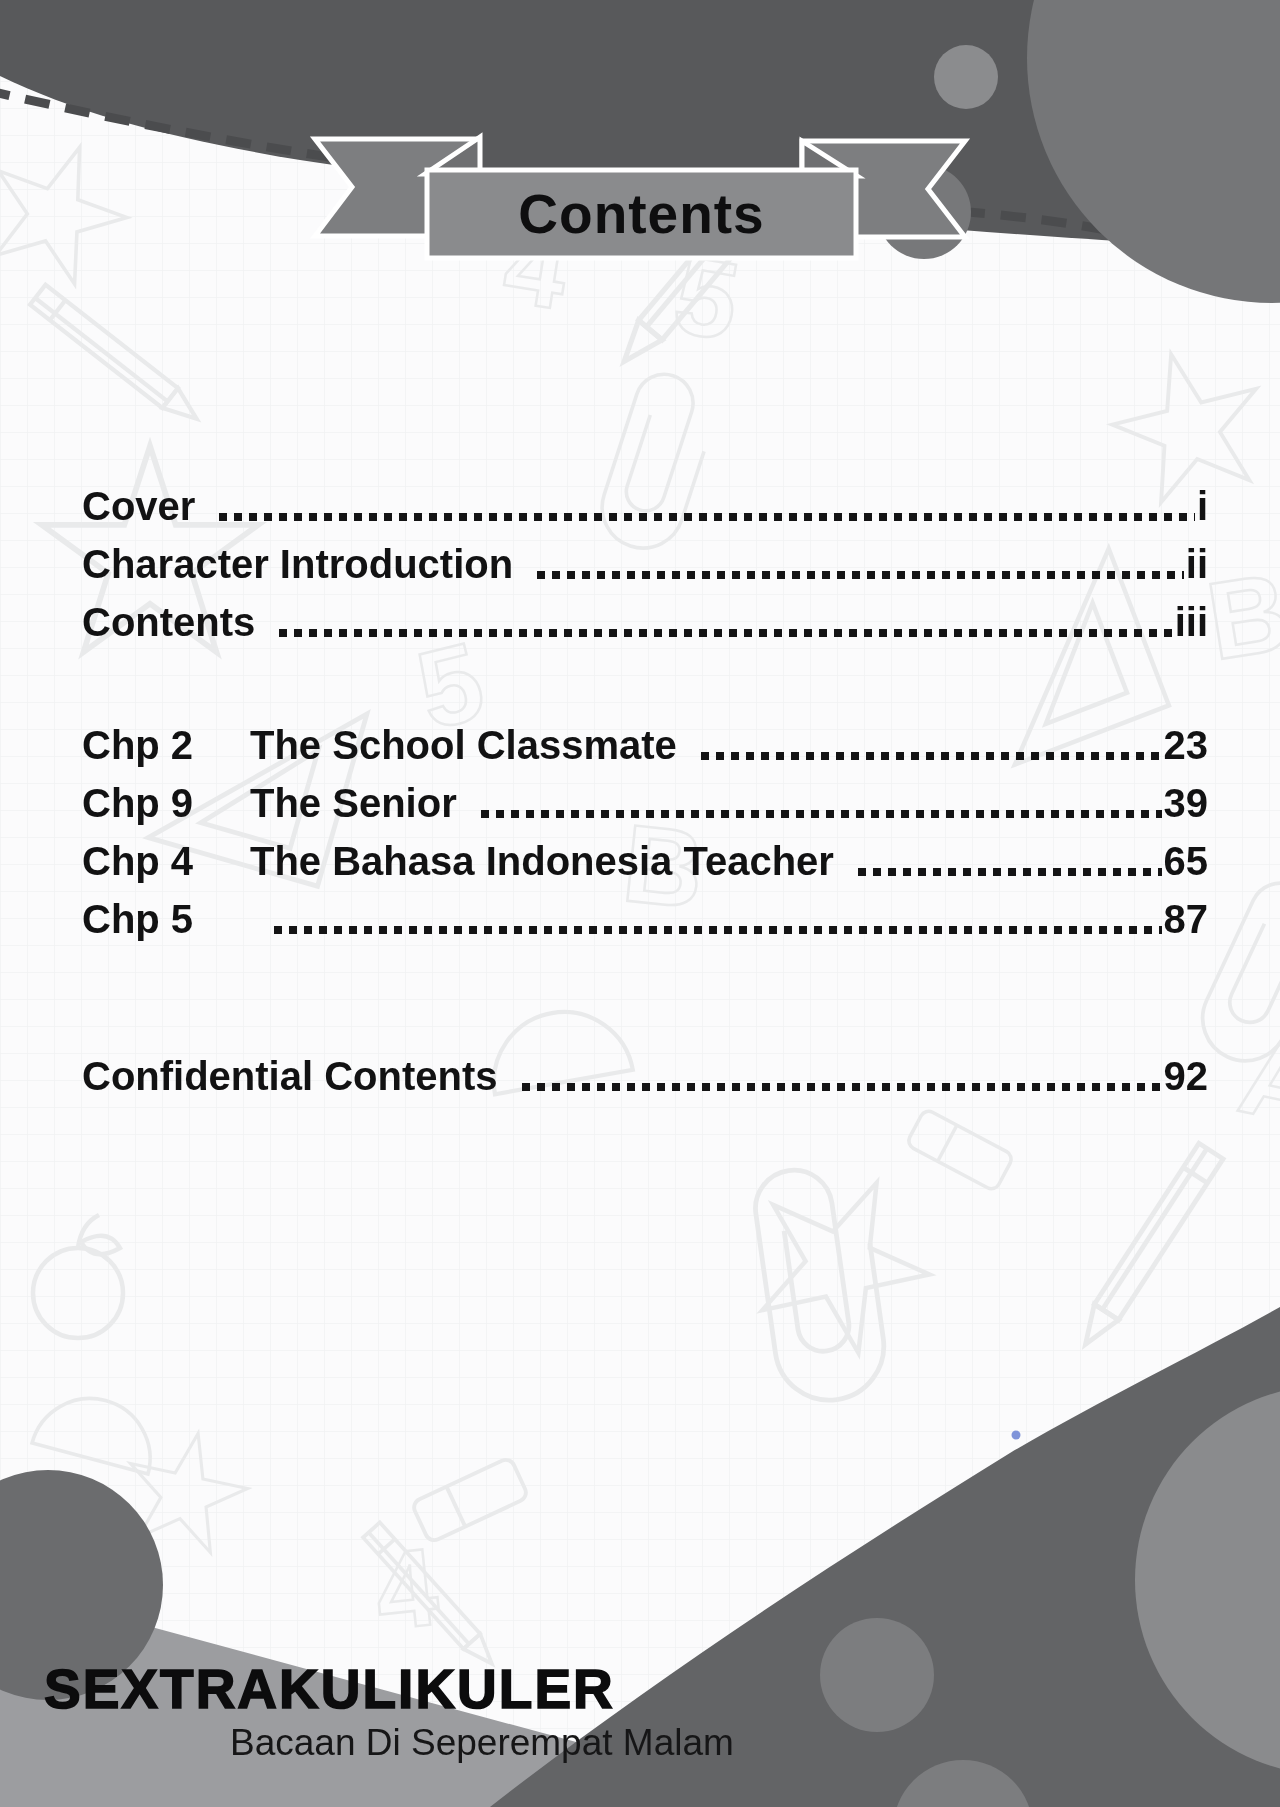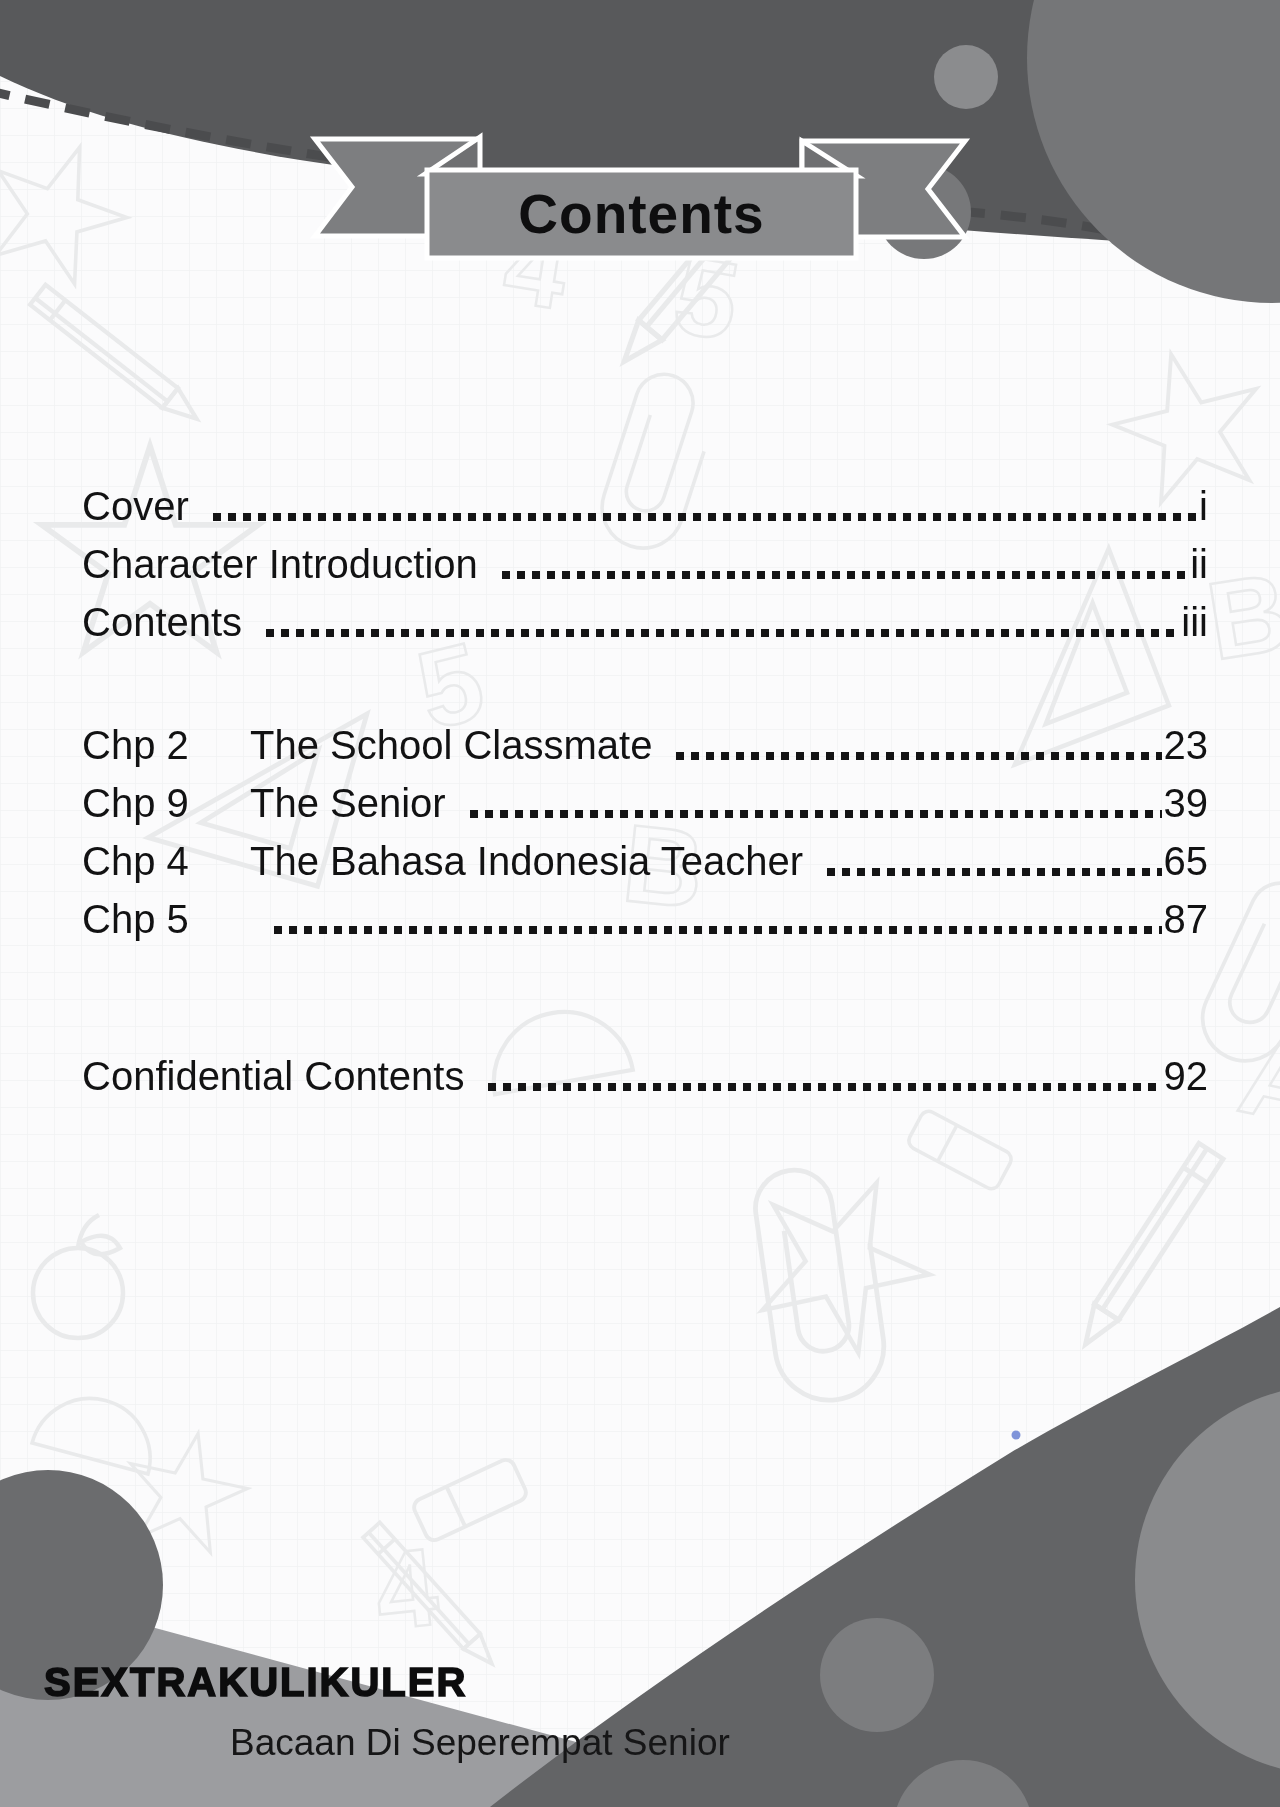--- a/index.html
+++ b/index.html
@@ -6,29 +6,29 @@
   #page{position:relative;width:1280px;height:1807px;overflow:hidden;
         background:#fbfbfc;font-family:"Liberation Sans",sans-serif;}
   #bg-svg{position:absolute;left:0;top:0;}
   
   .banner-title{position:absolute;left:427px;top:170px;width:429px;height:88px;
     display:flex;align-items:center;justify-content:center;
     font-size:55px;font-weight:700;color:#0e0e0f;letter-spacing:1px;}
   
   .toc{position:absolute;left:82px;top:470px;width:1126px;color:#121213;}
   .toc-row{display:flex;align-items:flex-end;height:58px;
-    font-weight:400;font-size:40px;line-height:1.1;white-space:nowrap;}
+    font-weight:700;font-size:40px;line-height:1.1;white-space:nowrap;}
   .chp{width:168px;flex:none;}
   .dots{flex:1;height:8px;margin:0 2px 7px 24px;min-width:30px;
     background:repeating-linear-gradient(90deg,#141415 0 8px,transparent 8px 15px);}
   .pagenum{flex:none;}
   .gap-md{height:65px;}
   .gap-lg{height:99px;}
   
-  .brand{position:absolute;left:44px;top:1662px;font-size:40px;font-weight:700;
+  .brand{position:absolute;left:44px;top:1662px;font-size:55px;font-weight:700;
     color:#0c0c0d;letter-spacing:2px;-webkit-text-stroke:1.6px #0c0c0d;line-height:1;}
   .tagline{position:absolute;left:230px;top:1724px;font-size:37px;font-weight:400;
     color:#161617;line-height:1;}
 </style>
 </head>
 <body>
 
 <div id="page">
 
   <svg id="bg-svg" width="1280" height="1807" viewBox="0 0 1280 1807">
@@ -168,15 +168,15 @@
     <div class="gap-lg"></div>
 
     <div class="toc-row">
       <span>Confidential Contents</span>
       <span class="dots"></span>
       <span class="pagenum">92</span>
     </div>
   </div>
 
   <div class="brand">SEXTRAKULIKULER</div>
-  <div class="tagline">Bacaan Di Seperempat Senior</div>
+  <div class="tagline">Bacaan Di Seperempat Malam</div>
 
 </div>
 
 </body></html>

